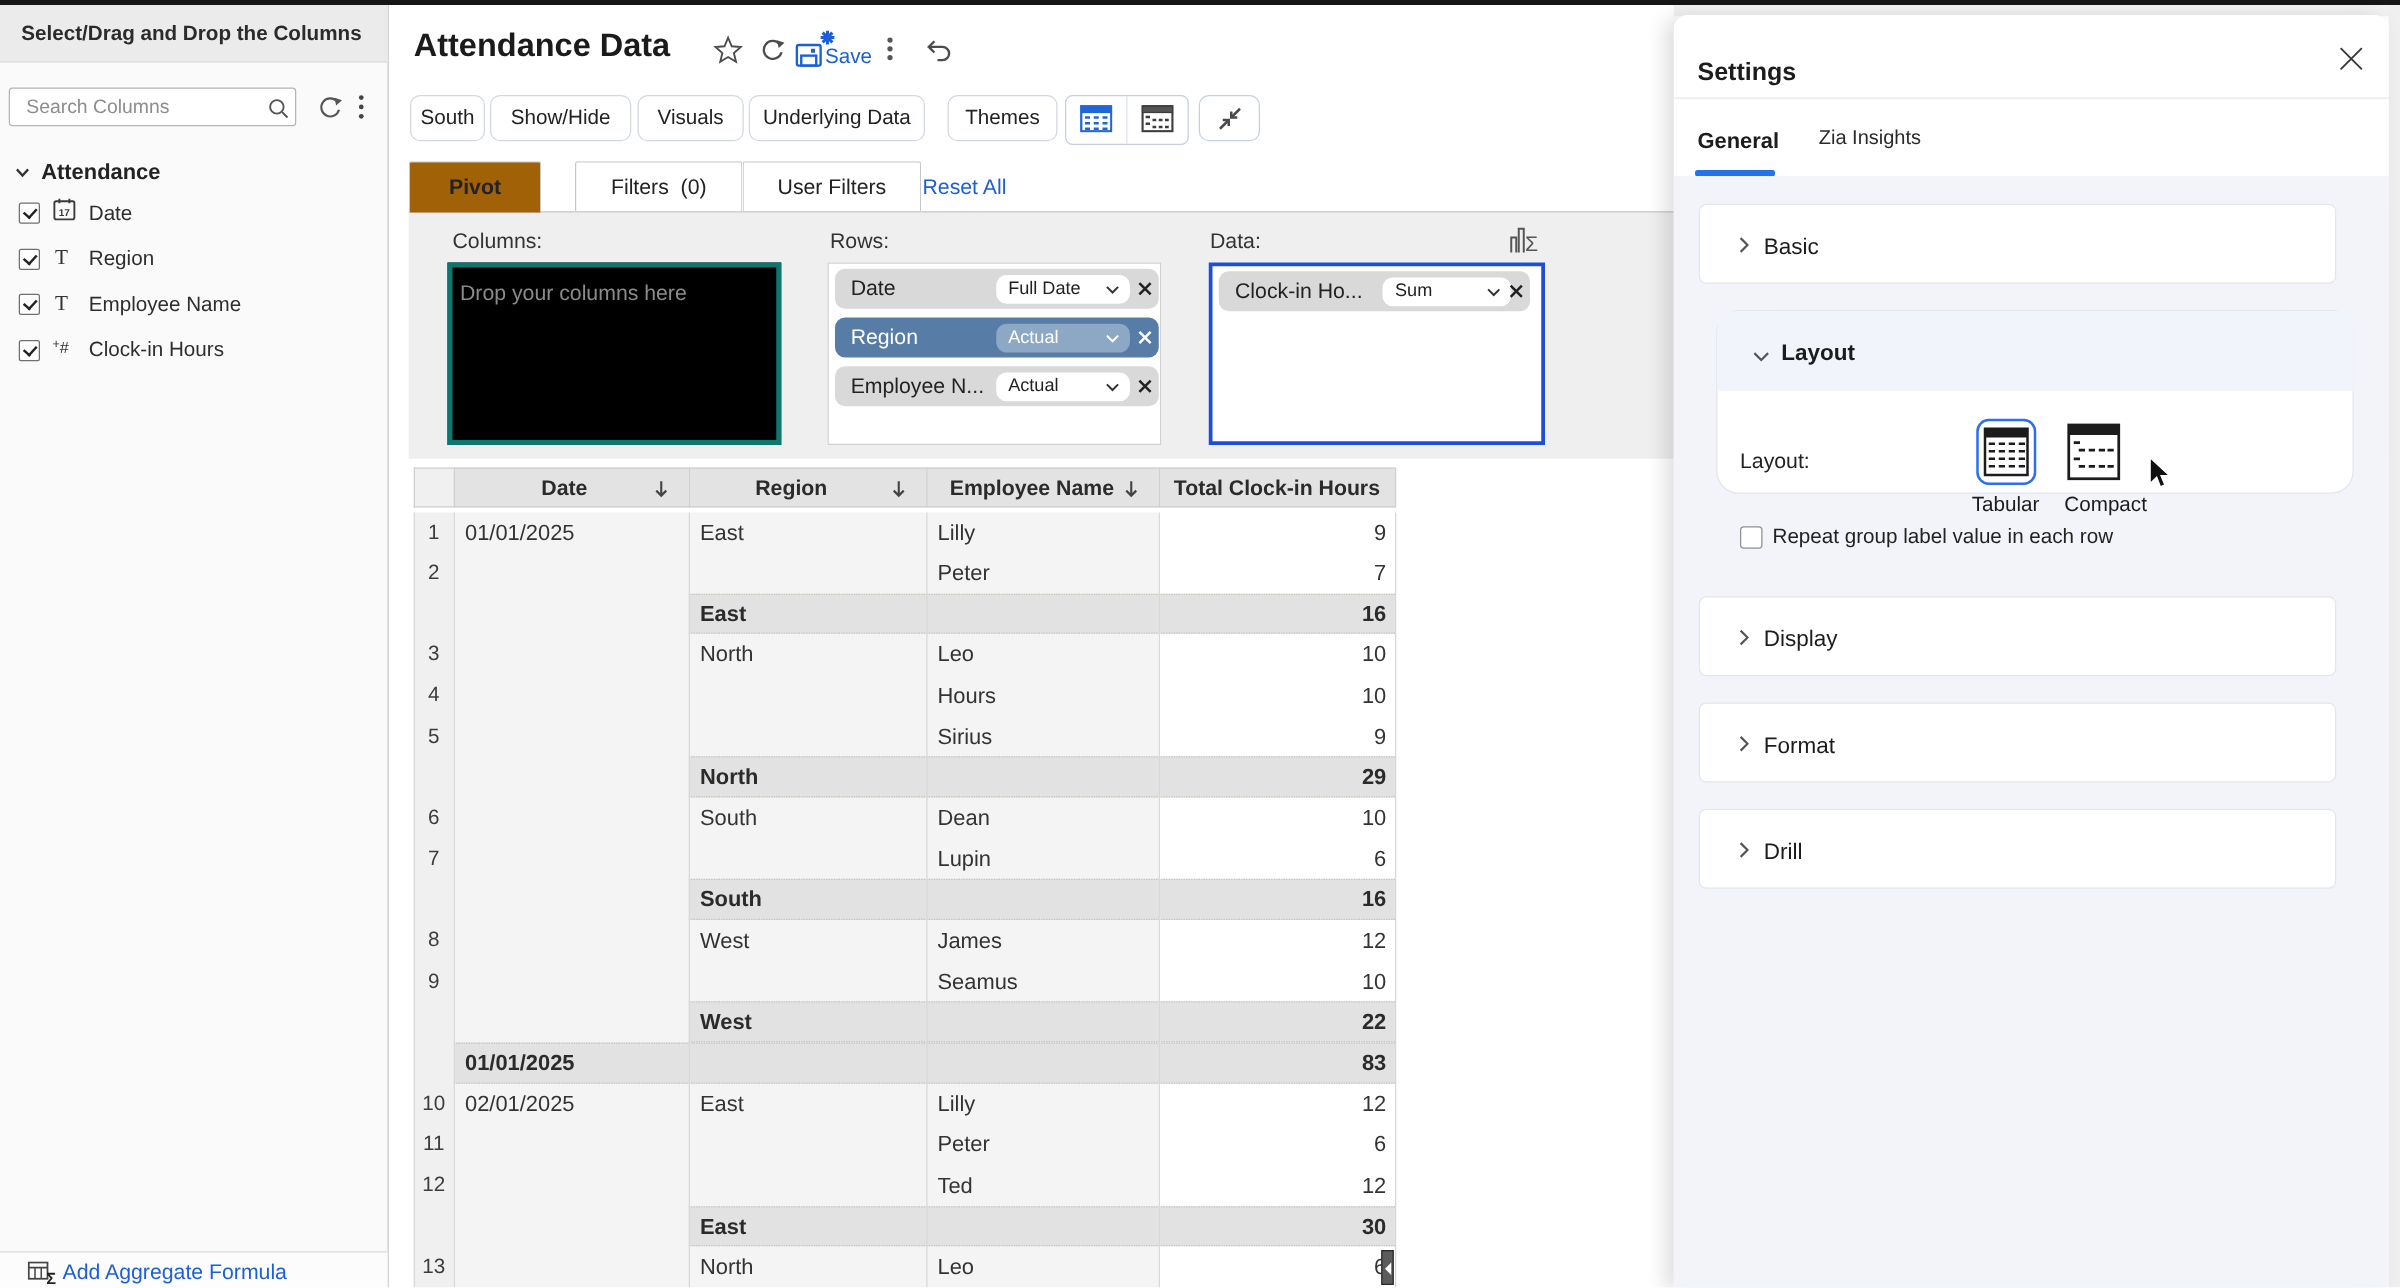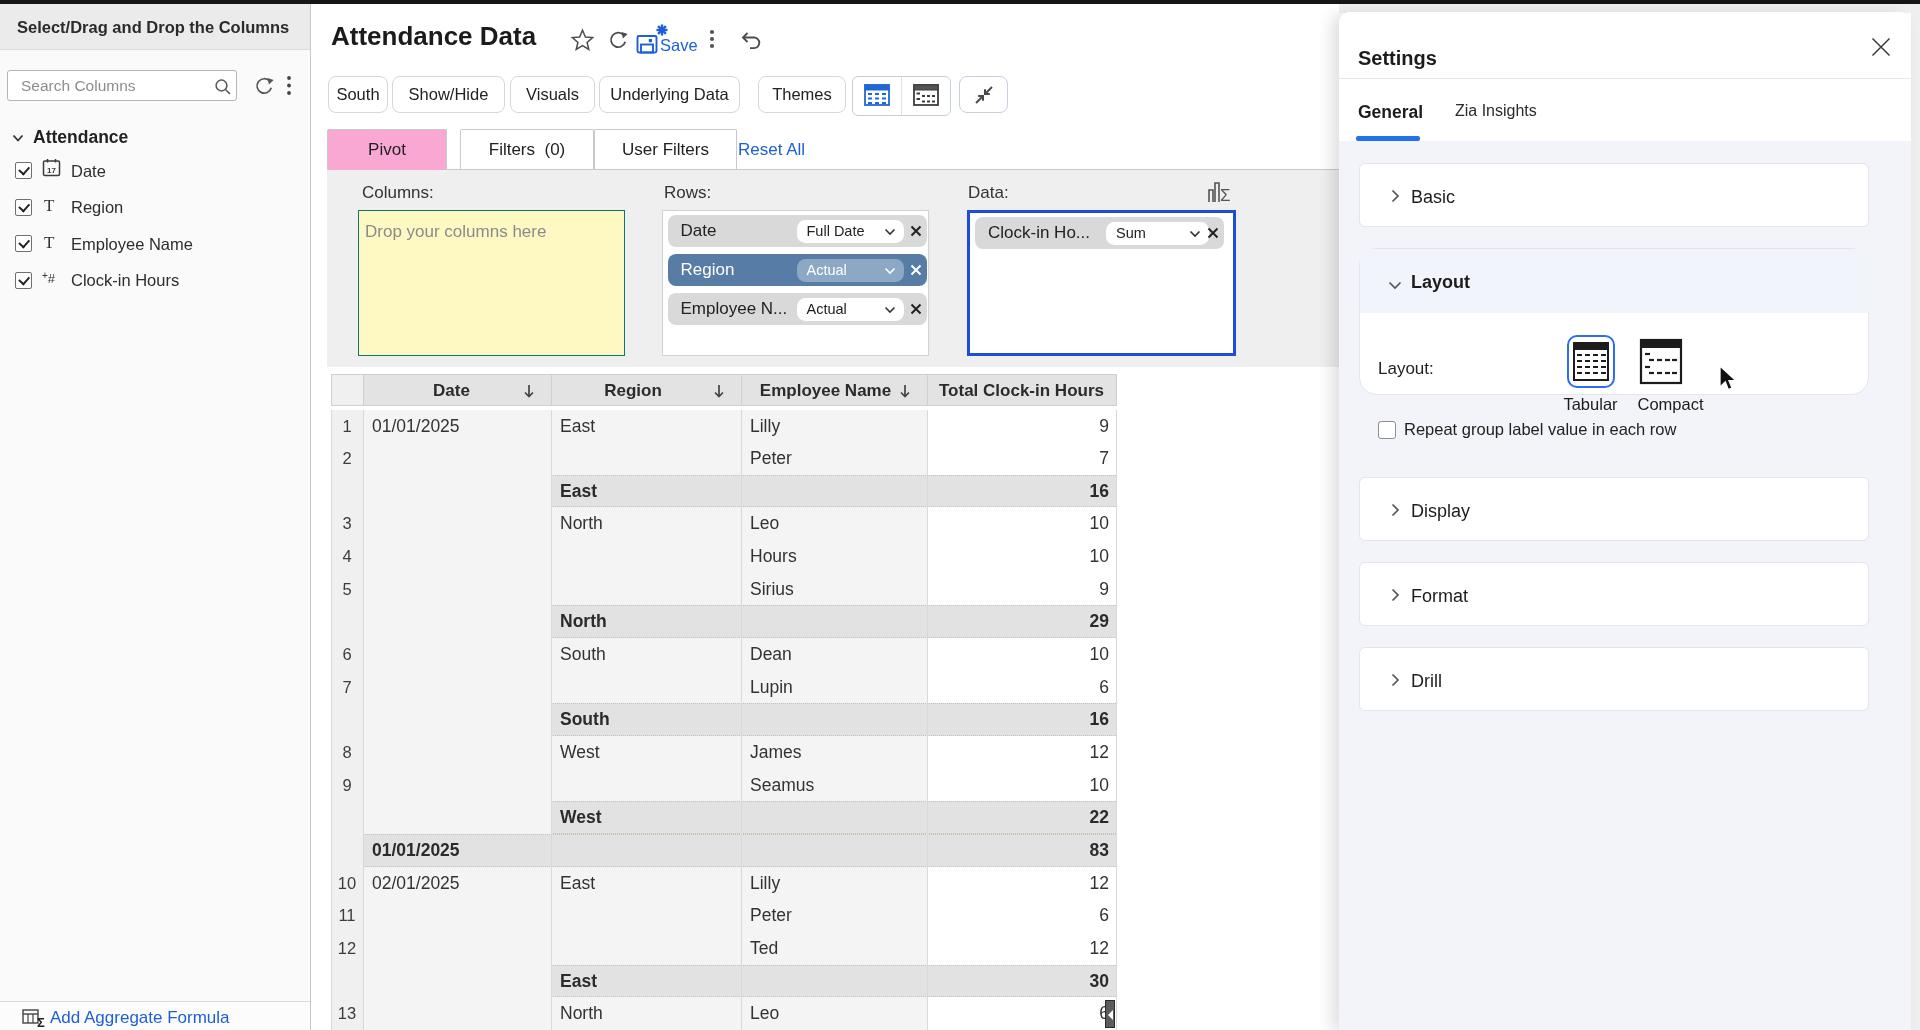--- a/index.html
+++ b/index.html
@@ -144,28 +144,28 @@
     <div class="abs" style="left:647px;top:72px;width:49px;height:37px;background:#fff;border:1px solid #c5cfdd;border-radius:8px;"></div>
     <svg class="abs" style="left:660px;top:79px;" width="24" height="24" viewBox="0 0 24 24">
       <g stroke="#4a4a4a" stroke-width="2" fill="none">
         <line x1="20" y1="4" x2="13" y2="11"></line>
         <path d="M13 6.2 V11 H17.8"></path>
         <line x1="4" y1="20" x2="11" y2="13"></line>
         <path d="M11 17.8 V13 H6.2"></path>
       </g>
     </svg>
 
-    <div class="abs tab" style="left:15px;top:125px;width:120px;height:41px;background:#f9a8d4;font-weight:400;z-index:3;">Pivot</div>
+    <div class="abs tab" style="left:15px;top:125px;width:106px;height:41px;background:#a16207;font-weight:700;z-index:3;">Pivot</div>
     <div class="abs tab" style="left:148px;top:125px;width:134px;background:#fff;">Filters&nbsp;&nbsp;(0)</div>
     <div class="abs tab" style="left:282px;top:125px;width:143px;background:#fff;">User Filters</div>
     <div class="abs" style="left:426px;top:136px;font-size:17px;color:#1d5fd6;">Reset All</div>
 
     <div class="abs" style="left:15px;top:165px;width:1593px;height:198px;background:#efefef;border-top:1px solid #c9c9c9;">
       <div class="abs" style="left:35px;top:13px;font-size:17px;color:#333;">Columns:</div>
-      <div class="abs" style="left:31px;top:40px;width:267px;height:146px;background:#fef9c3;border:1px solid #0f766e;">
+      <div class="abs" style="left:31px;top:40px;width:267px;height:146px;background:#000000;border:4px solid #0f766e;">
         <div class="abs" style="left:6px;top:11px;font-size:17px;color:#8b8b8b;">Drop your columns here</div>
       </div>
       <div class="abs" style="left:337px;top:13px;font-size:17px;color:#333;">Rows:</div>
       <div class="abs" style="left:335px;top:40px;width:267px;height:146px;background:#fff;border:1px solid #d2d2d2;">
         <div class="abs pill" style="left:4.5px;top:4px;background:#d9d9d9;">
           <span style="margin-left:13px;color:#222;">Date</span>
           <span class="dd"><span>Full Date</span><svg width="12" height="8" viewBox="0 0 12 8">
                 <path d="M1.5 1.5 L6 6 L10.5 1.5" fill="none" stroke="#333" stroke-width="1.6"></path>
               </svg></span>
           <svg class="xx" width="12" height="12" viewBox="0 0 12 12">
@@ -326,21 +326,21 @@
     <div class="abs" style="left:116px;top:90px;font-size:16px;color:#2a2a2a;">Zia Insights</div>
     <div class="abs" style="left:17px;top:124px;width:64px;height:4.5px;background:#2373e8;border-radius:2px;"></div>
 
     <div class="abs" style="left:0;top:129px;width:572px;height:889px;background:#f2f4f9;border-radius:0;">
       <div class="abs card" style="left:20px;top:22px;height:64px;">
         <svg class="scv" style="top:24px;" width="16" height="16" viewBox="0 0 16 16">
             <path d="M5.5 2.5 L11 8 L5.5 13.5" fill="none" stroke="#555" stroke-width="1.7"></path>
           </svg>
         <div class="ctitle">Basic</div>
       </div>
-      <div class="abs card" style="left:20px;top:107px;height:147px;border-radius:18px;">
+      <div class="abs card" style="left:34px;top:107px;height:147px;border-radius:18px;">
         <div class="abs" style="left:0;top:0;width:509px;height:64px;background:#f1f5fb;border-radius:6px 6px 0 0;"></div>
         <svg class="scv" style="top:28px;" width="16" height="16" viewBox="0 0 16 16">
             <path d="M2.5 5.5 L8 11 L13.5 5.5" fill="none" stroke="#555" stroke-width="1.7"></path>
           </svg>
         <div class="ctitle" style="font-weight:700;">Layout</div>
         <div class="abs" style="left:18px;top:110px;font-size:17px;color:#222;">Layout:</div>
         <div class="abs" style="left:207px;top:86px;width:48px;height:53px;border:2px solid #2b6ff0;border-radius:10px;background:#fff;"></div>
         <svg class="abs" style="left:212px;top:92px;" width="38" height="41" viewBox="0 0 38 41">
           <rect x="2" y="2" width="34" height="37" fill="#fff" stroke="#1c1c1c" stroke-width="2"></rect>
           <rect x="2" y="2" width="34" height="7" fill="#1c1c1c"></rect>

